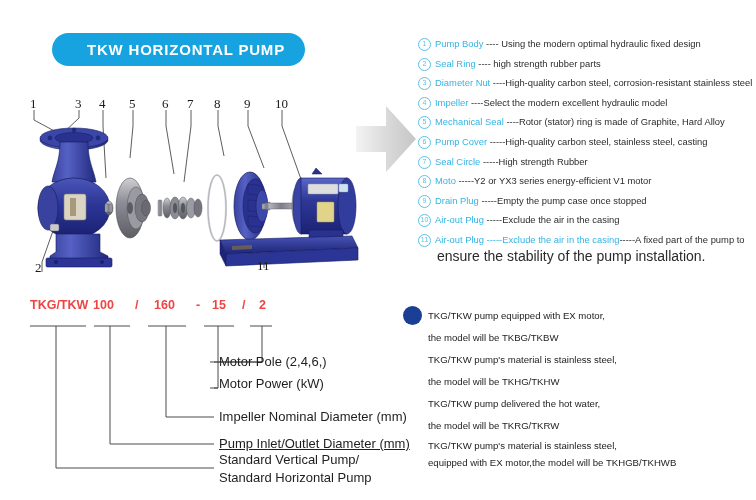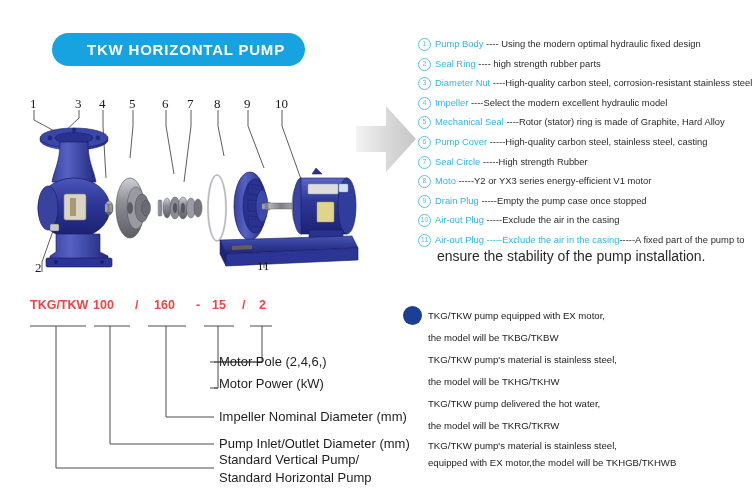--- a/index.html
+++ b/index.html
@@ -329,18 +329,18 @@
         <path d="M42 170 L200 170"></path>
 
         <path d="M248 64 L196 64"></path>
         <path d="M204 90 L196 90"></path>
       </g>
     </svg>
 
     <span class="mlabel" style="left:205px;top:58px;">Motor Pole (2,4,6,)</span>
     <span class="mlabel" style="left:205px;top:80px;">Motor Power  (kW)</span>
     <span class="mlabel" style="left:205px;top:113px;">Impeller Nominal Diameter (mm)</span>
-    <span class="mlabel" style="left:205px;top:140px;">Pump Inlet/Outlet Diameter (mm)</span>
+    <span class="mlabel" style="left:205px;top:140px;text-decoration:underline;">Pump Inlet/Outlet Diameter (mm)</span>
     <span class="mlabel" style="left:205px;top:156px;">Standard Vertical Pump/</span>
     <span class="mlabel" style="left:205px;top:174px;">Standard  Horizontal Pump</span>
   </div>
 
 </div>
 
 </body></html>

